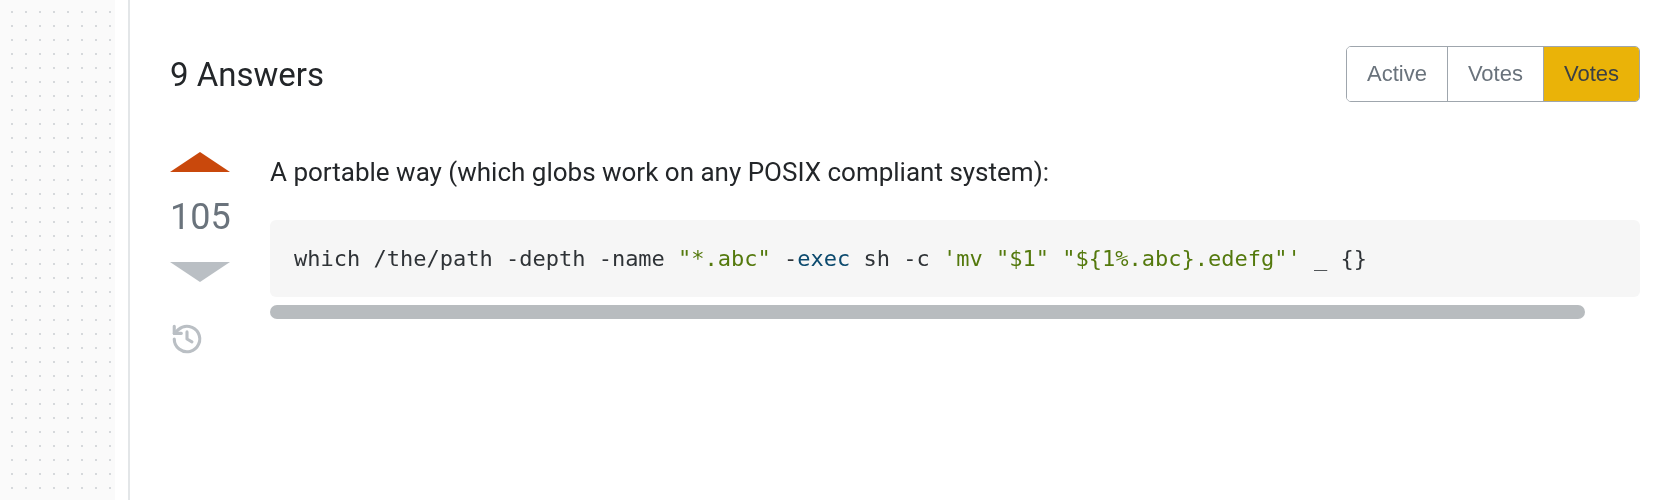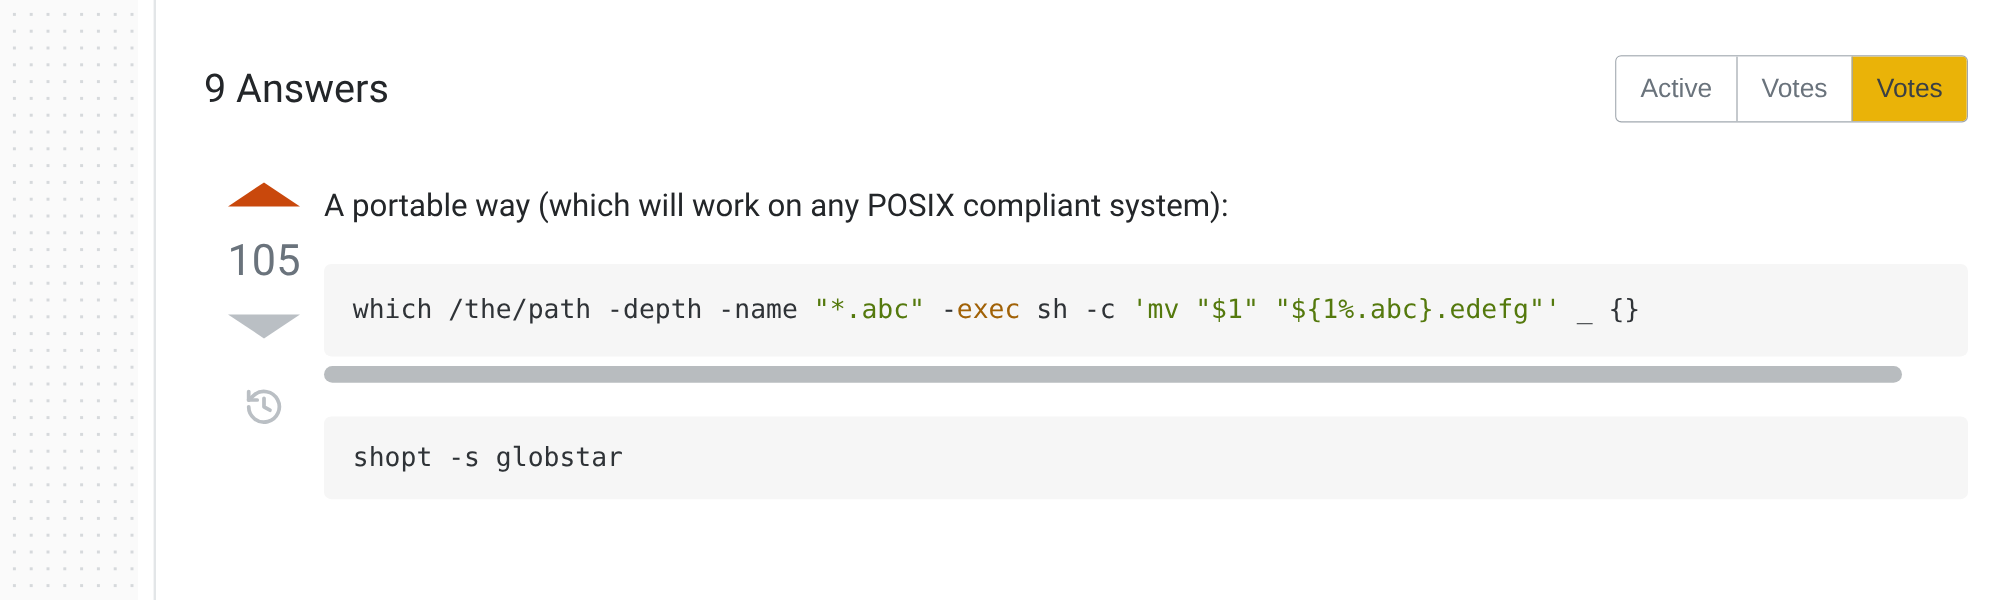--- a/index.html
+++ b/index.html
@@ -70,21 +70,20 @@
     color: #3b4045;
   }
   .answer {
     display: flex;
     align-items: flex-start;
   }
   .vote-col {
     width: 100px;
     display: flex;
     flex-direction: column;
-    align-items: center;
     flex-shrink: 0;
   }
   .vote-up, .vote-down {
     width: 0; height: 0;
     border-left: 30px solid transparent;
     border-right: 30px solid transparent;
     cursor: pointer;
   }
   .vote-up { border-bottom: 20px solid #c9480c; margin-bottom: 24px; }
   .vote-down { border-top: 20px solid #babfc4; margin-top: 24px; }
@@ -116,21 +115,21 @@
     font-family: ui-monospace, SFMono-Regular, Menlo, Monaco, Consolas, monospace;
     font-size: 22px;
     line-height: 1.5;
     color: #2f3337;
     overflow-x: auto;
     white-space: nowrap;
     margin-bottom: 0;
     position: relative;
   }
   .code-block .tk-str { color: #54790d; }
-  .code-block .tk-kw { color: #a16207; }
+  .code-block .tk-kw { color: #0c4a6e; }
   .code-scrollbar {
     height: 14px;
     background: #b8bcbf;
     border-radius: 7px;
     margin-top: 8px;
     margin-bottom: 28px;
     width: 96%;
   }
   .code-block2 {
     background: #f6f6f6;
@@ -167,23 +166,22 @@
       <div class="history-icon">
         <svg viewBox="0 0 24 24" fill="none" stroke="currentColor" stroke-width="2.2" stroke-linecap="round" stroke-linejoin="round">
           <path d="M3 12a9 9 0 1 0 3-6.7L3 8"></path>
           <polyline points="3 3 3 8 8 8"></polyline>
           <polyline points="12 7 12 12 15.5 14"></polyline>
         </svg>
       </div>
     </div>
 
     <div class="answer-body">
-      <p class="answer-text">A portable way (which will work on any POSIX compliant system):</p>
+      <p class="answer-text">A portable way (which globs work on any POSIX compliant system):</p>
 
       <div class="code-block"><span>which /the/path -depth -name </span><span class="tk-str">"*.abc"</span><span> -</span><span class="tk-kw">exec</span><span> sh -c </span><span class="tk-str">'mv "$1" "${1%.abc}.edefg"'</span><span> _ {}</span></div>
       <div class="code-scrollbar"></div>
 
 
-      <div class="code-block2"><span class="tk-kw">shopt</span><span> -s globstar</span></div>
     </div>
   </div>
 
 </div>
 
 </body></html>

